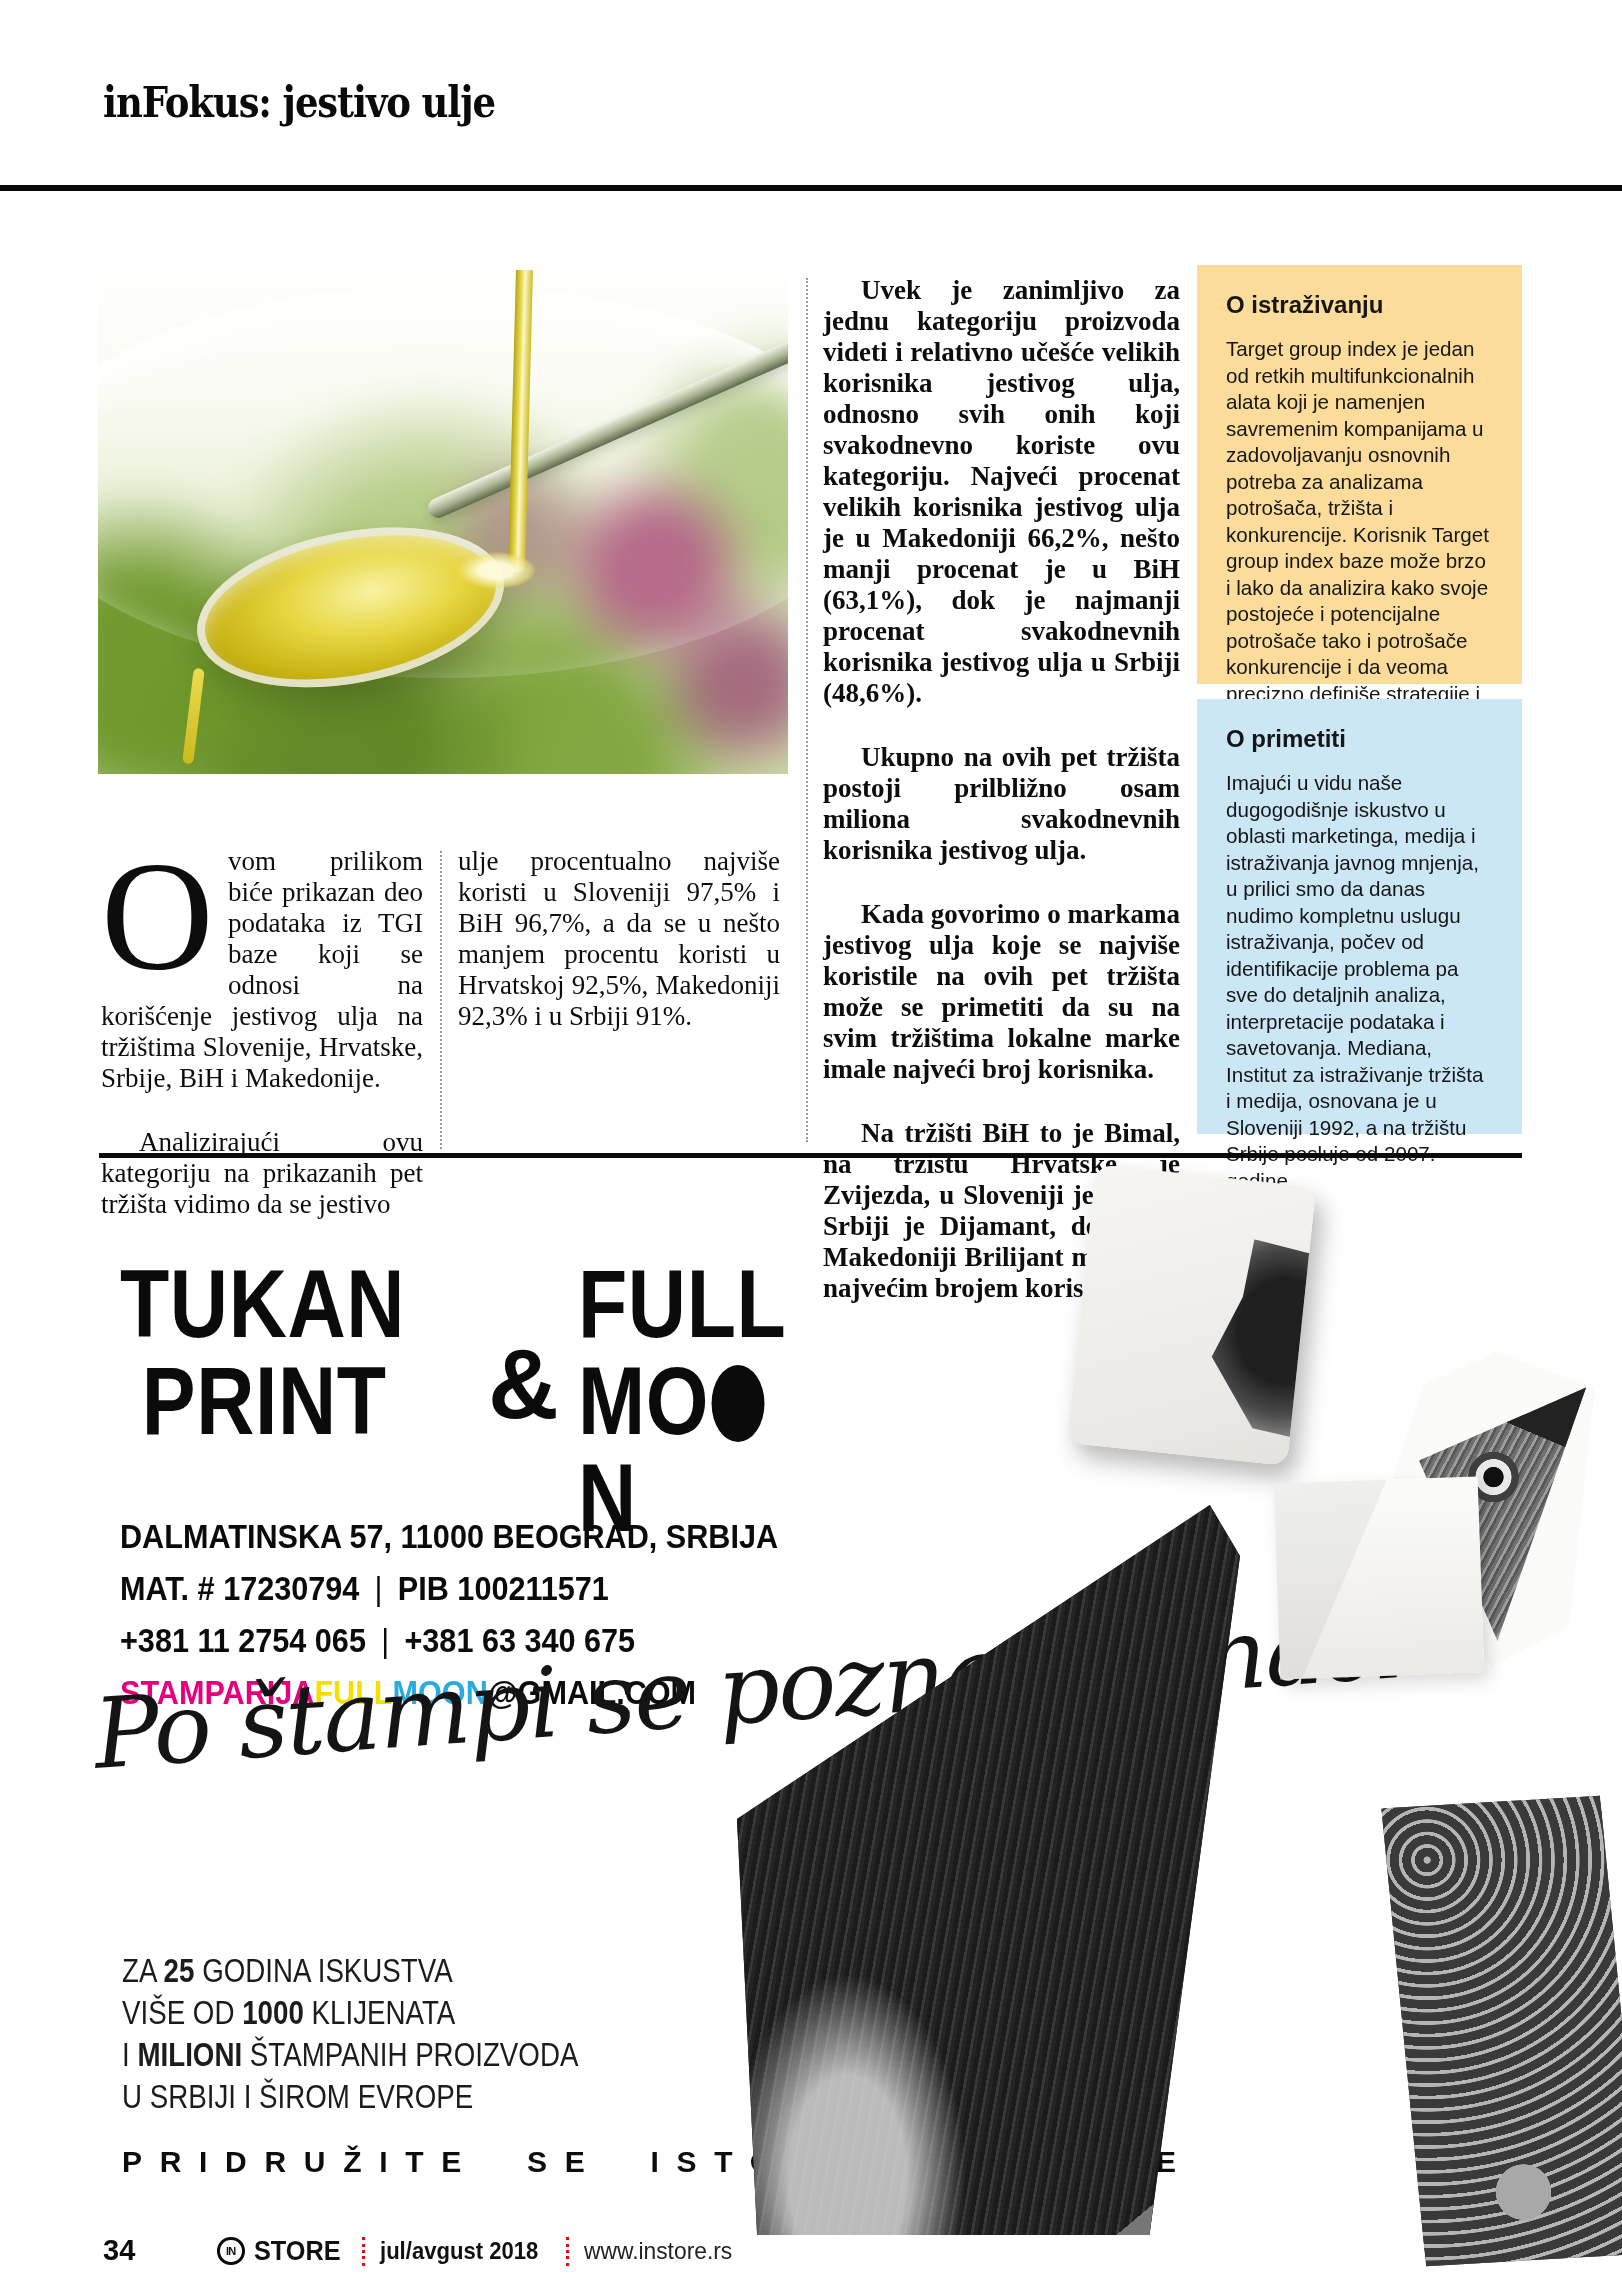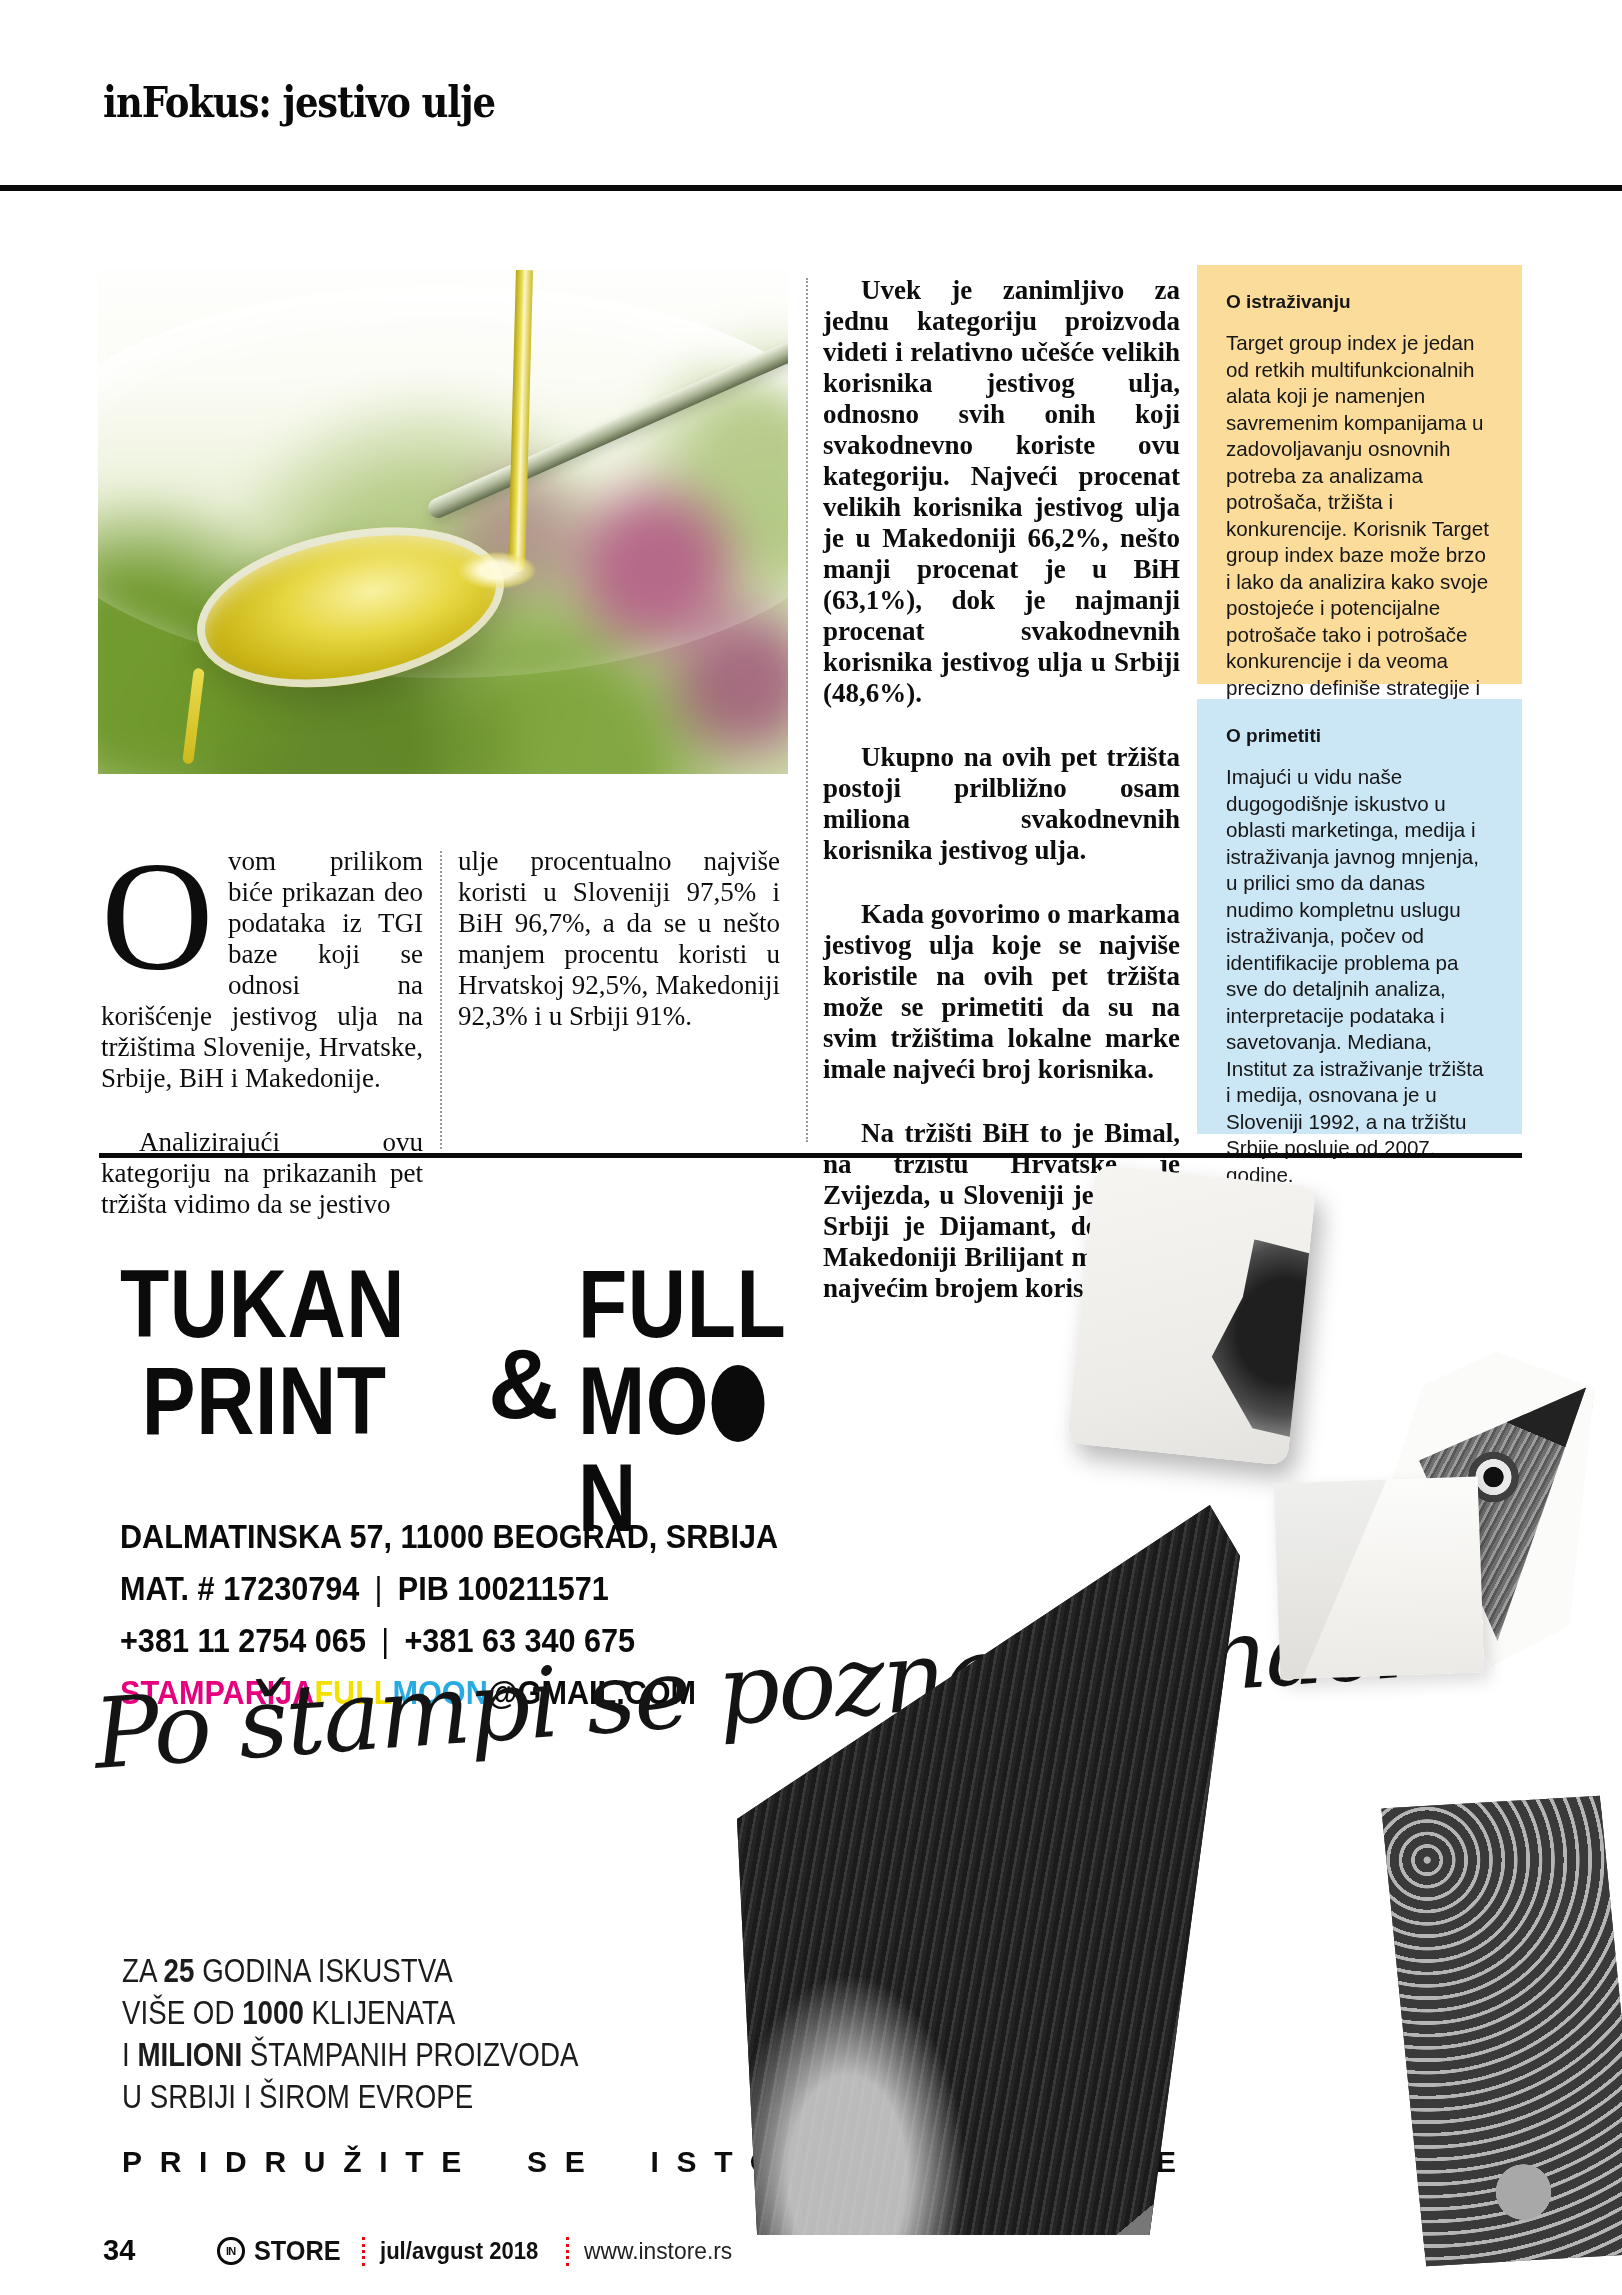--- a/index.html
+++ b/index.html
@@ -59,21 +59,21 @@
   .col2 { left:458px;  top:846px; width:322px; }
   .col3 { left:823px; top:275px;  width:357px;font-weight:bold; }
   .dropcap { float:left; font-family:"Liberation Serif", serif; font-size:156px; line-height:123px;
     margin:7.9px 14.4px 0 0; font-weight:normal; }
   .vdivider { position:absolute; border-left:2.6px dotted #9a9a9a; }
   .vd1 { left:440px; top:851px; height:298px; }
   .vd2 { left:806px; top:278px; height:864px; }
 
   
   .infobox { position:absolute; left:1197px; width:325px; box-sizing:border-box; padding:26px 29px; color:#161616; }
-  .infobox .btitle { font-weight:bold; font-size:19px; margin-bottom:17px; }
+  .infobox .btitle { font-weight:bold; font-size:24px; margin-bottom:17px; }
   .infobox .btext { font-size:20.6px; line-height:26.5px; }
   .box-research { top:265px; height:419px; }
   .box-company  { top:699px; height:435px; }
 
   .mid-rule { position:absolute; left:99px; top:1153px; width:1423px; height:4.6px; background:#0a0a0a; }
 
   
   .ad-logo { position:absolute; left:120px; top:1255px; font-weight:bold; color:#0b0b0b; }
   .logo-left { position:absolute; left:0; top:0; font-size:96px; line-height:97px; letter-spacing:0.7px;
     transform:scaleX(0.84); transform-origin:left top; }

